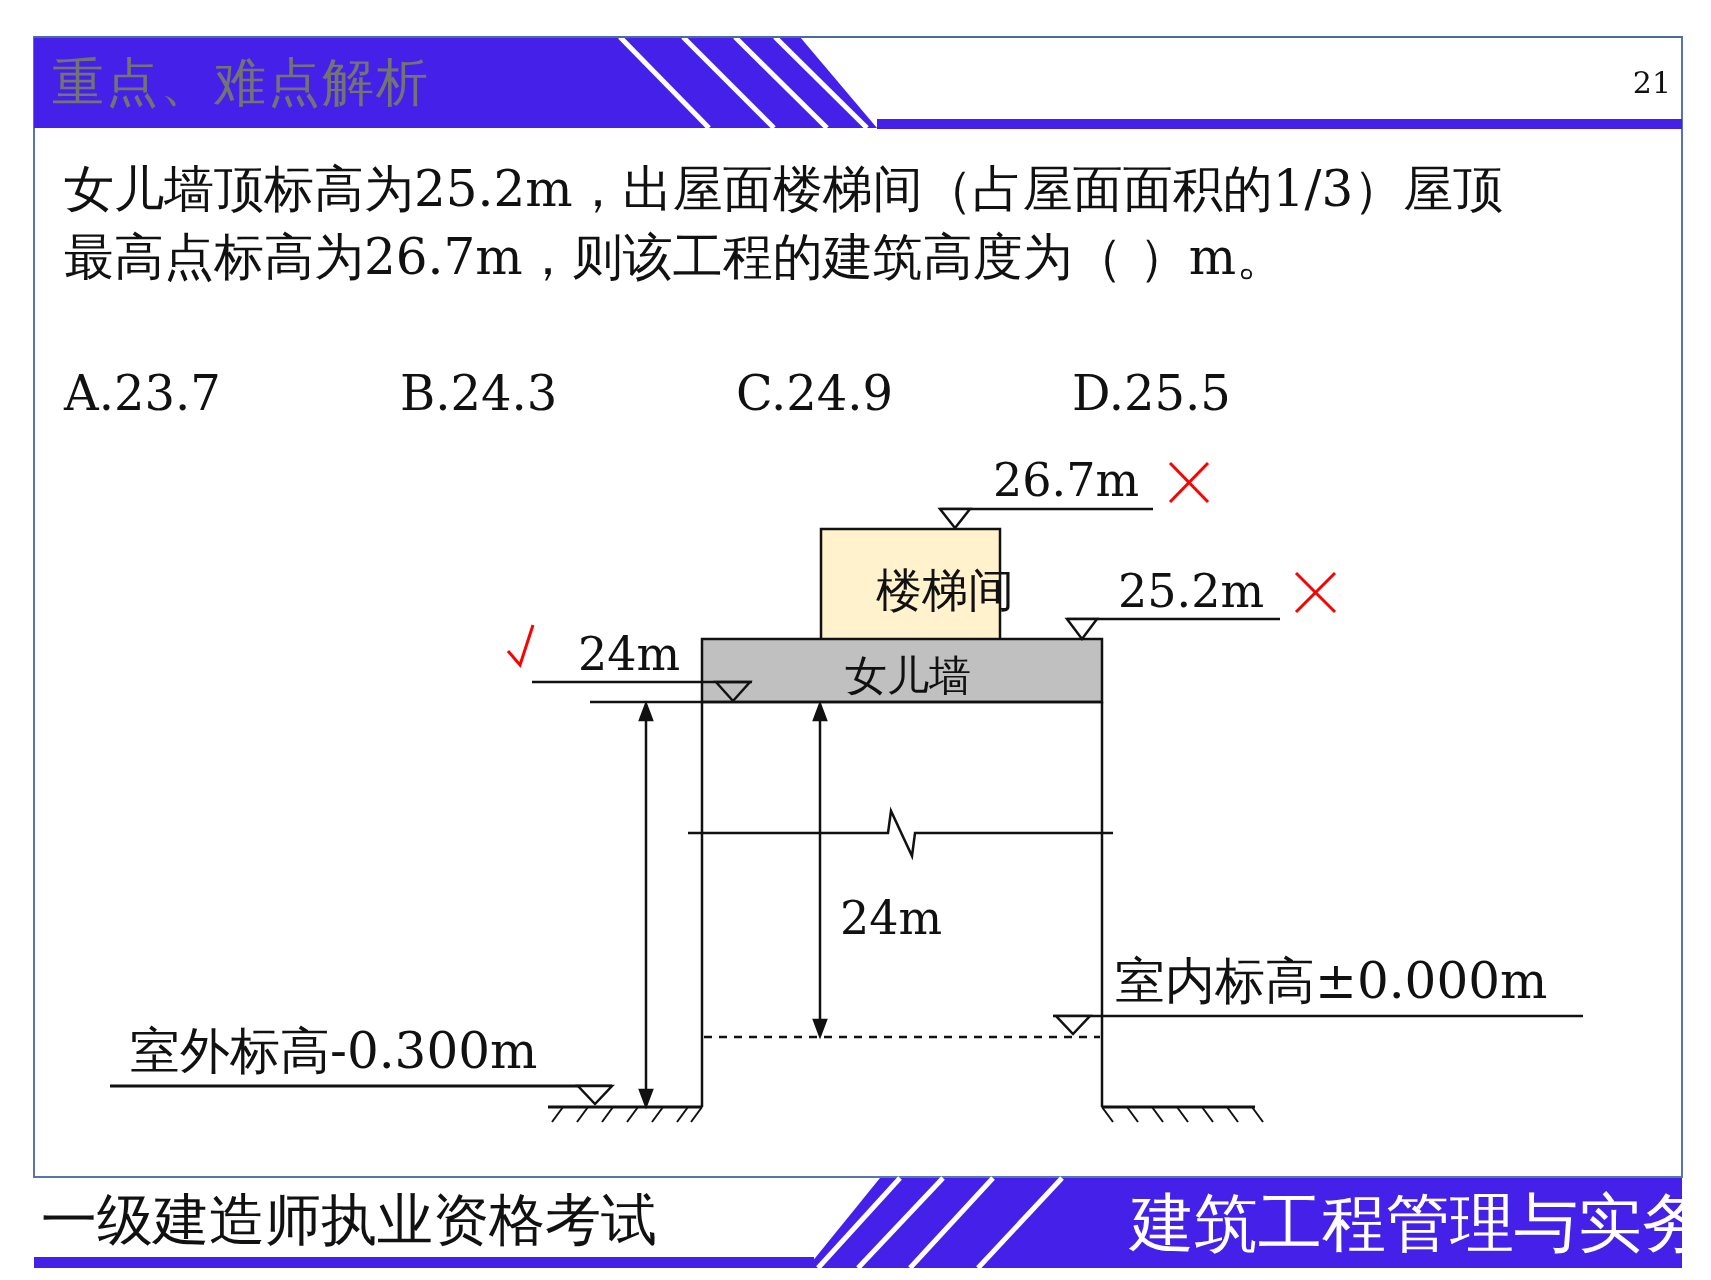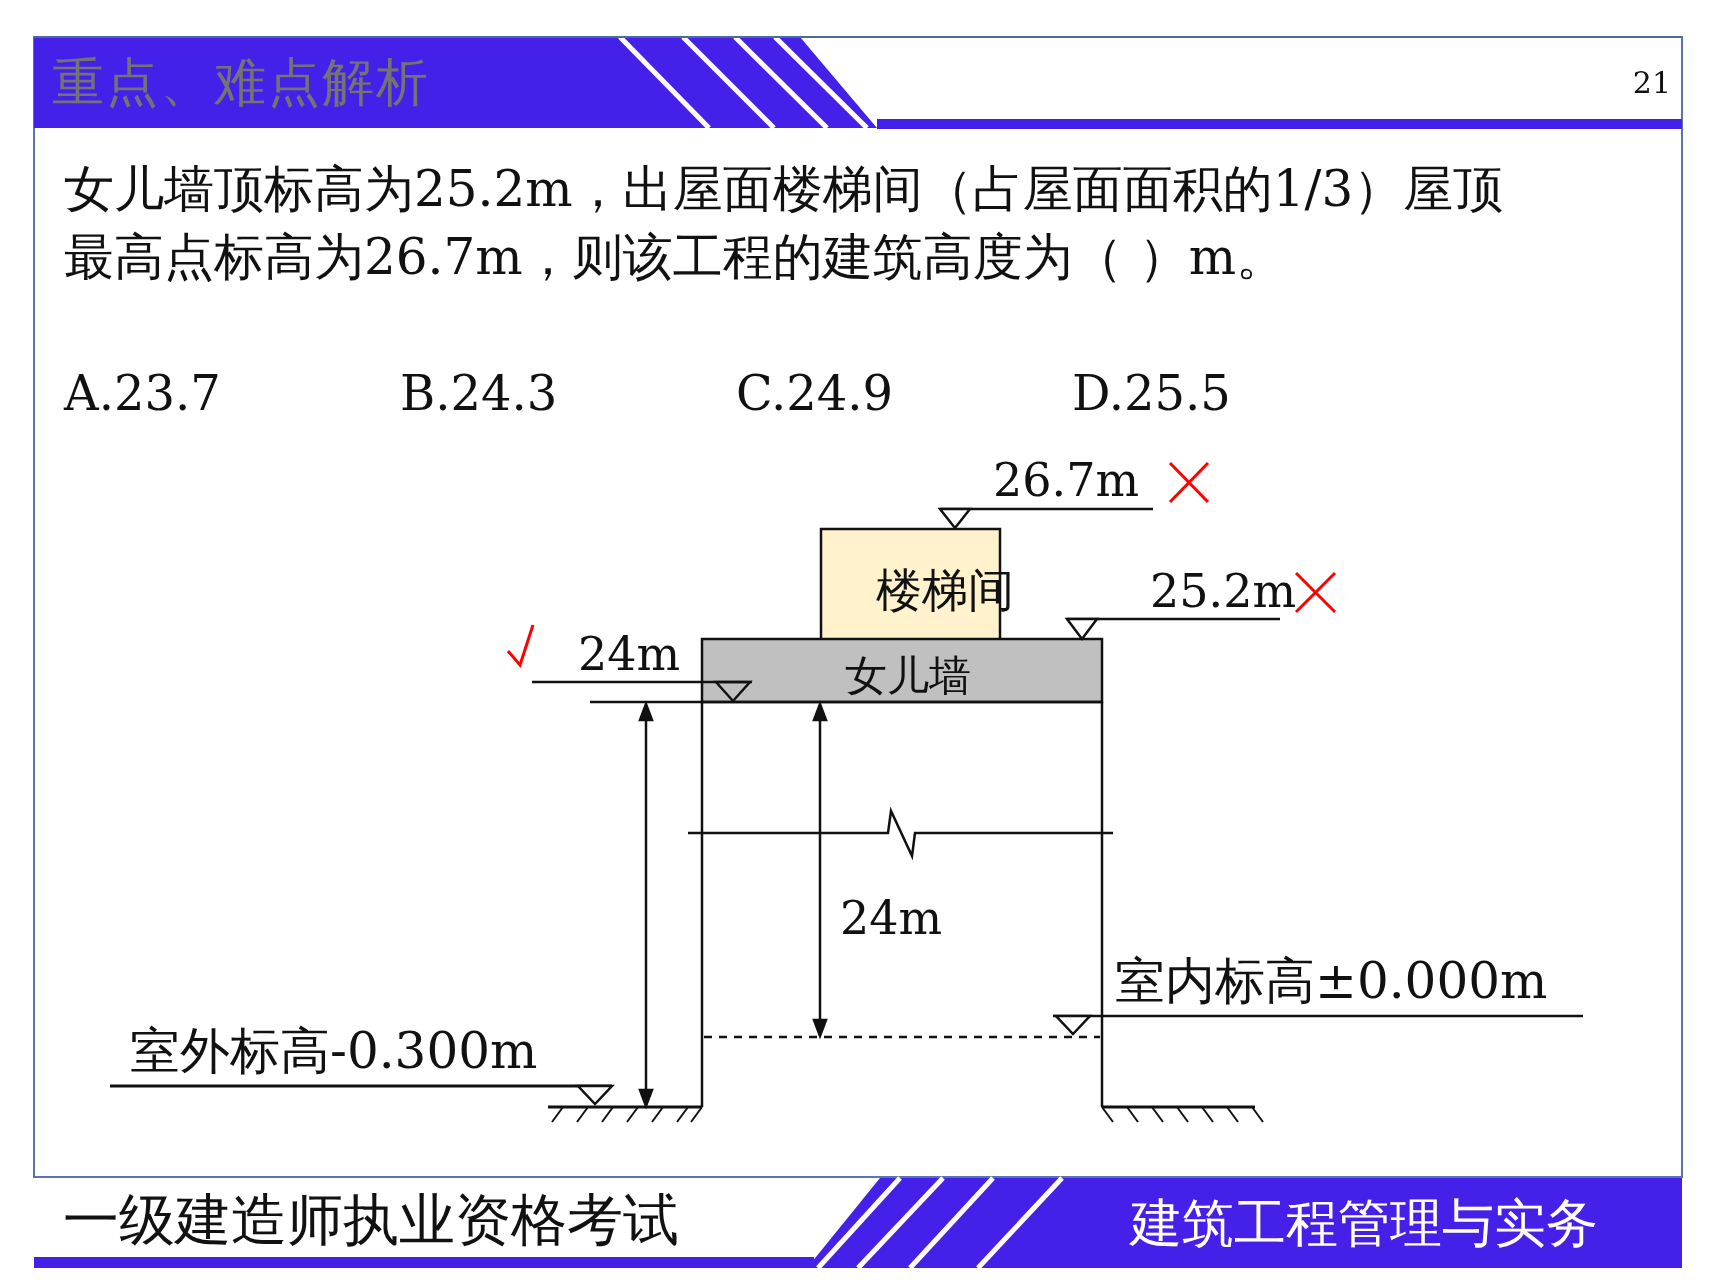--- a/index.html
+++ b/index.html
@@ -8,23 +8,23 @@
   .abs { position: absolute; }
   #slide-svg { position: absolute; left: 0; top: 0; }
   .header-title { left: 52px; top: 50px; font-size: 52px; color: #737373;
                   font-family: "DejaVu Sans", "Liberation Sans", sans-serif; letter-spacing: 2px; line-height: 64px; white-space: nowrap; }
   .page-num { right: 40px; top: 60px; font-size: 30px; color: #111; line-height: 46px; }
   .question { left: 64px; top: 155px; width: 1600px; font-size: 50px; line-height: 68px; color: #111; }
   .q-line { white-space: nowrap; display: block; }
   .options { left: 64px; top: 363px; font-size: 48px; color: #111; line-height: 60px; }
   .opt { position: absolute; top: 0; white-space: nowrap; }
   .diag-text { font-size: 46px; color: #111; white-space: nowrap; line-height: 56px; }
-  .footer-left { left: 63px; top: 1185px; font-size: 56px; color: #111; line-height: 70px; white-space: nowrap;
+  .footer-left { left: 41px; top: 1185px; font-size: 56px; color: #111; line-height: 70px; white-space: nowrap;
                  font-family: "DejaVu Sans", "Liberation Sans", sans-serif; }
-  .footer-right { left: 1130px; top: 1190px; font-size: 52px; color: #ffffff; line-height: 66px; white-space: nowrap;
+  .footer-right { left: 1130px; top: 1190px; font-size: 64px; color: #ffffff; line-height: 66px; white-space: nowrap;
                   font-family: "DejaVu Sans", "Liberation Sans", sans-serif; }
 </style>
 </head>
 <body>
 
 <svg id="slide-svg" width="1711" height="1280" viewBox="0 0 1711 1280">
 
   <rect x="34" y="37" width="1648" height="1140" fill="none" stroke="#5a74b0" stroke-width="2"></rect>
 
   <g>
@@ -128,21 +128,21 @@
 
 <div class="abs options">
   <span class="opt" style="left:0px;">A.23.7</span>
   <span class="opt" style="left:336px;">B.24.3</span>
   <span class="opt" style="left:672px;">C.24.9</span>
   <span class="opt" style="left:1008px;">D.25.5</span>
 </div>
 
 <div class="abs diag-text" style="left:993px; top:452px;">26.7m</div>
 <div class="abs diag-text" style="left:845px; top:562px;margin-left:31px;">楼梯间</div>
-<div class="abs diag-text" style="left:1118px; top:563px;margin-left:32px;">25.2m</div>
+<div class="abs diag-text" style="left:1118px; top:563px;">25.2m</div>
 <div class="abs diag-text" style="left:578px; top:626px;">24m</div>
 <div class="abs diag-text" style="left:845px; top:648px; font-size:42px;">女儿墙</div>
 <div class="abs diag-text" style="left:840px; top:890px;">24m</div>
 <div class="abs diag-text" style="left:1115px; top:950px; font-size:50px; line-height:62px;">室内标高±0.000m</div>
 <div class="abs diag-text" style="left:130px; top:1020px; font-size:50px; line-height:62px;">室外标高-0.300m</div>
 
 <div class="abs footer-left">一级建造师执业资格考试</div>
 <div class="abs footer-right">建筑工程管理与实务</div>
 
 </body></html>

